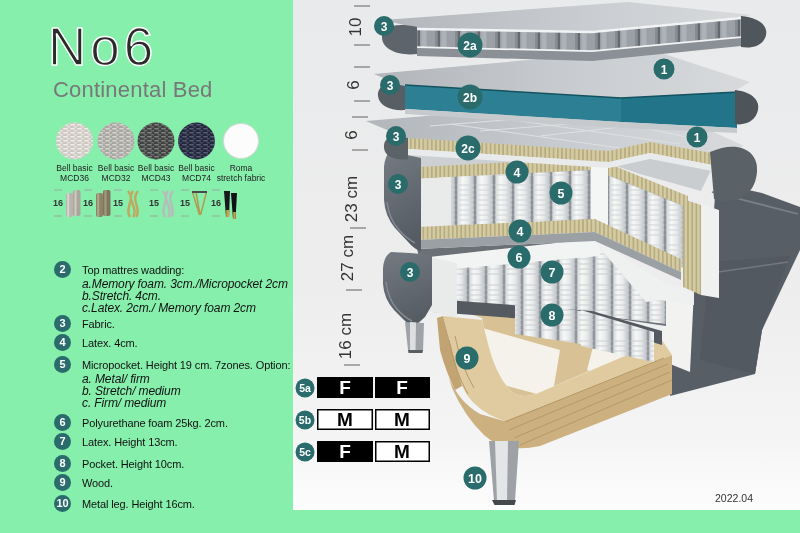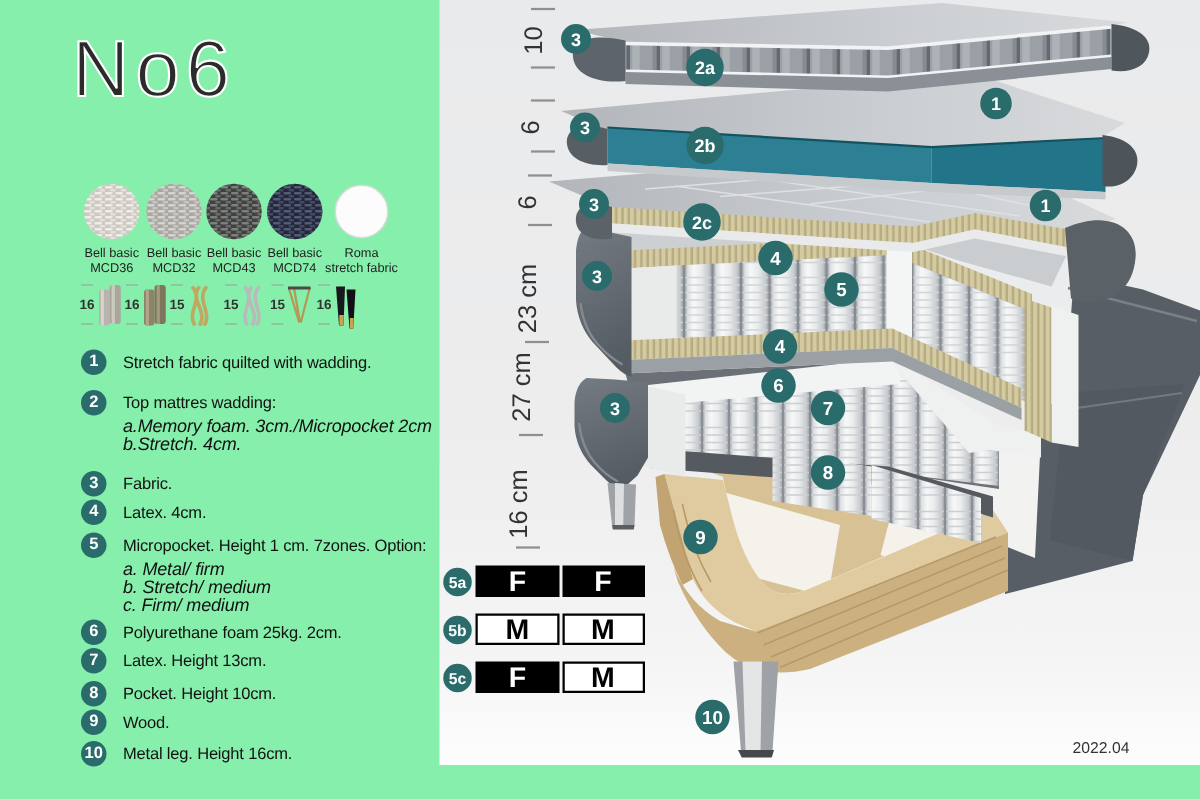--- a/index.html
+++ b/index.html
@@ -14,20 +14,21 @@
 .sub{position:absolute;left:82px;font-size:12px;color:#111;letter-spacing:-0.12px;font-style:italic;}
 </style>
 </head>
 <body>
 <div id="page">
 
 <div class="abs" style="left:293px;top:0;width:507px;height:510px;background:linear-gradient(180deg,#e9eaeb 0%,#ededee 55%,#f4f4f4 85%,#fdfdfd 100%);"></div>
 
 <div class="abs" style="left:48px;top:16px;font-size:53px;color:#2b2b2b;letter-spacing:4px;-webkit-text-stroke:1.4px #ffffff;">No6</div>
 
+<div class="abs" style="left:53px;top:77px;font-size:22px;color:#787878;letter-spacing:0.2px;">Continental Bed</div>
 
 <svg class="abs" style="left:0;top:0" width="293" height="533" viewBox="0 0 293 533">
   <defs>
   <linearGradient id="cylG" x1="0" y1="0" x2="1" y2="0">
     <stop offset="0" stop-color="#a3a8ae"></stop>
           <stop offset="0.1" stop-color="#dde0e1"></stop>
     <stop offset="0.32" stop-color="#f7f8f8"></stop>
           <stop offset="0.62" stop-color="#e8eaeb"></stop>
     <stop offset="0.9" stop-color="#c6cacd"></stop>
           <stop offset="1" stop-color="#a3a8ae"></stop>
@@ -128,31 +129,31 @@
   <g>
     <path d="M212,190 h8 M212,216 h8" stroke="#999" stroke-width="0.8"></path>
     <text x="211" y="206" font-size="9" font-weight="bold" fill="#333">16</text>
     <path d="M224,191 L230,191 L229,217 L226,217 Z" fill="#17171c"></path>
     <path d="M226.2,210 L229.2,210 L229,217 L226.2,217 Z" fill="#c9a44a"></path>
     <path d="M231,193 L237,193 L235.5,219 L233,219 Z" fill="#101016"></path>
     <path d="M233.2,212 L235.8,212 L235.5,219 L233.2,219 Z" fill="#c9a44a"></path>
   </g>
 </svg>
 
-<div class="li" style="top:233px"><span class="num">1</span><span class="ltxt">Stretch fabric quilted with wadding.</span></div>
 
 <div class="li" style="top:260px"><span class="num">2</span><span class="ltxt">Top mattres wadding:</span></div>
 <div class="sub" style="top:277px">a.Memory foam. 3cm./Micropocket 2cm</div>
 <div class="sub" style="top:289px">b.Stretch. 4cm.</div>
+<div class="sub" style="top:301px">c.Latex. 2cm./ Memory foam 2cm</div>
 
 <div class="li" style="top:314px"><span class="num">3</span><span class="ltxt">Fabric.</span></div>
 
 <div class="li" style="top:333px"><span class="num">4</span><span class="ltxt">Latex. 4cm.</span></div>
 
-<div class="li" style="top:355px"><span class="num">5</span><span class="ltxt">Micropocket. Height 1 cm. 7zones. Option:</span></div>
+<div class="li" style="top:355px"><span class="num">5</span><span class="ltxt">Micropocket. Height 19 cm. 7zones. Option:</span></div>
 <div class="sub" style="top:372px">a. Metal/ firm</div>
 <div class="sub" style="top:384px">b. Stretch/ medium</div>
 <div class="sub" style="top:396px">c. Firm/ medium</div>
 
 <div class="li" style="top:413px"><span class="num">6</span><span class="ltxt">Polyurethane foam 25kg. 2cm.</span></div>
 
 <div class="li" style="top:432px"><span class="num">7</span><span class="ltxt">Latex. Height 13cm.</span></div>
 
 <div class="li" style="top:454px"><span class="num">8</span><span class="ltxt">Pocket. Height 10cm.</span></div>
 

